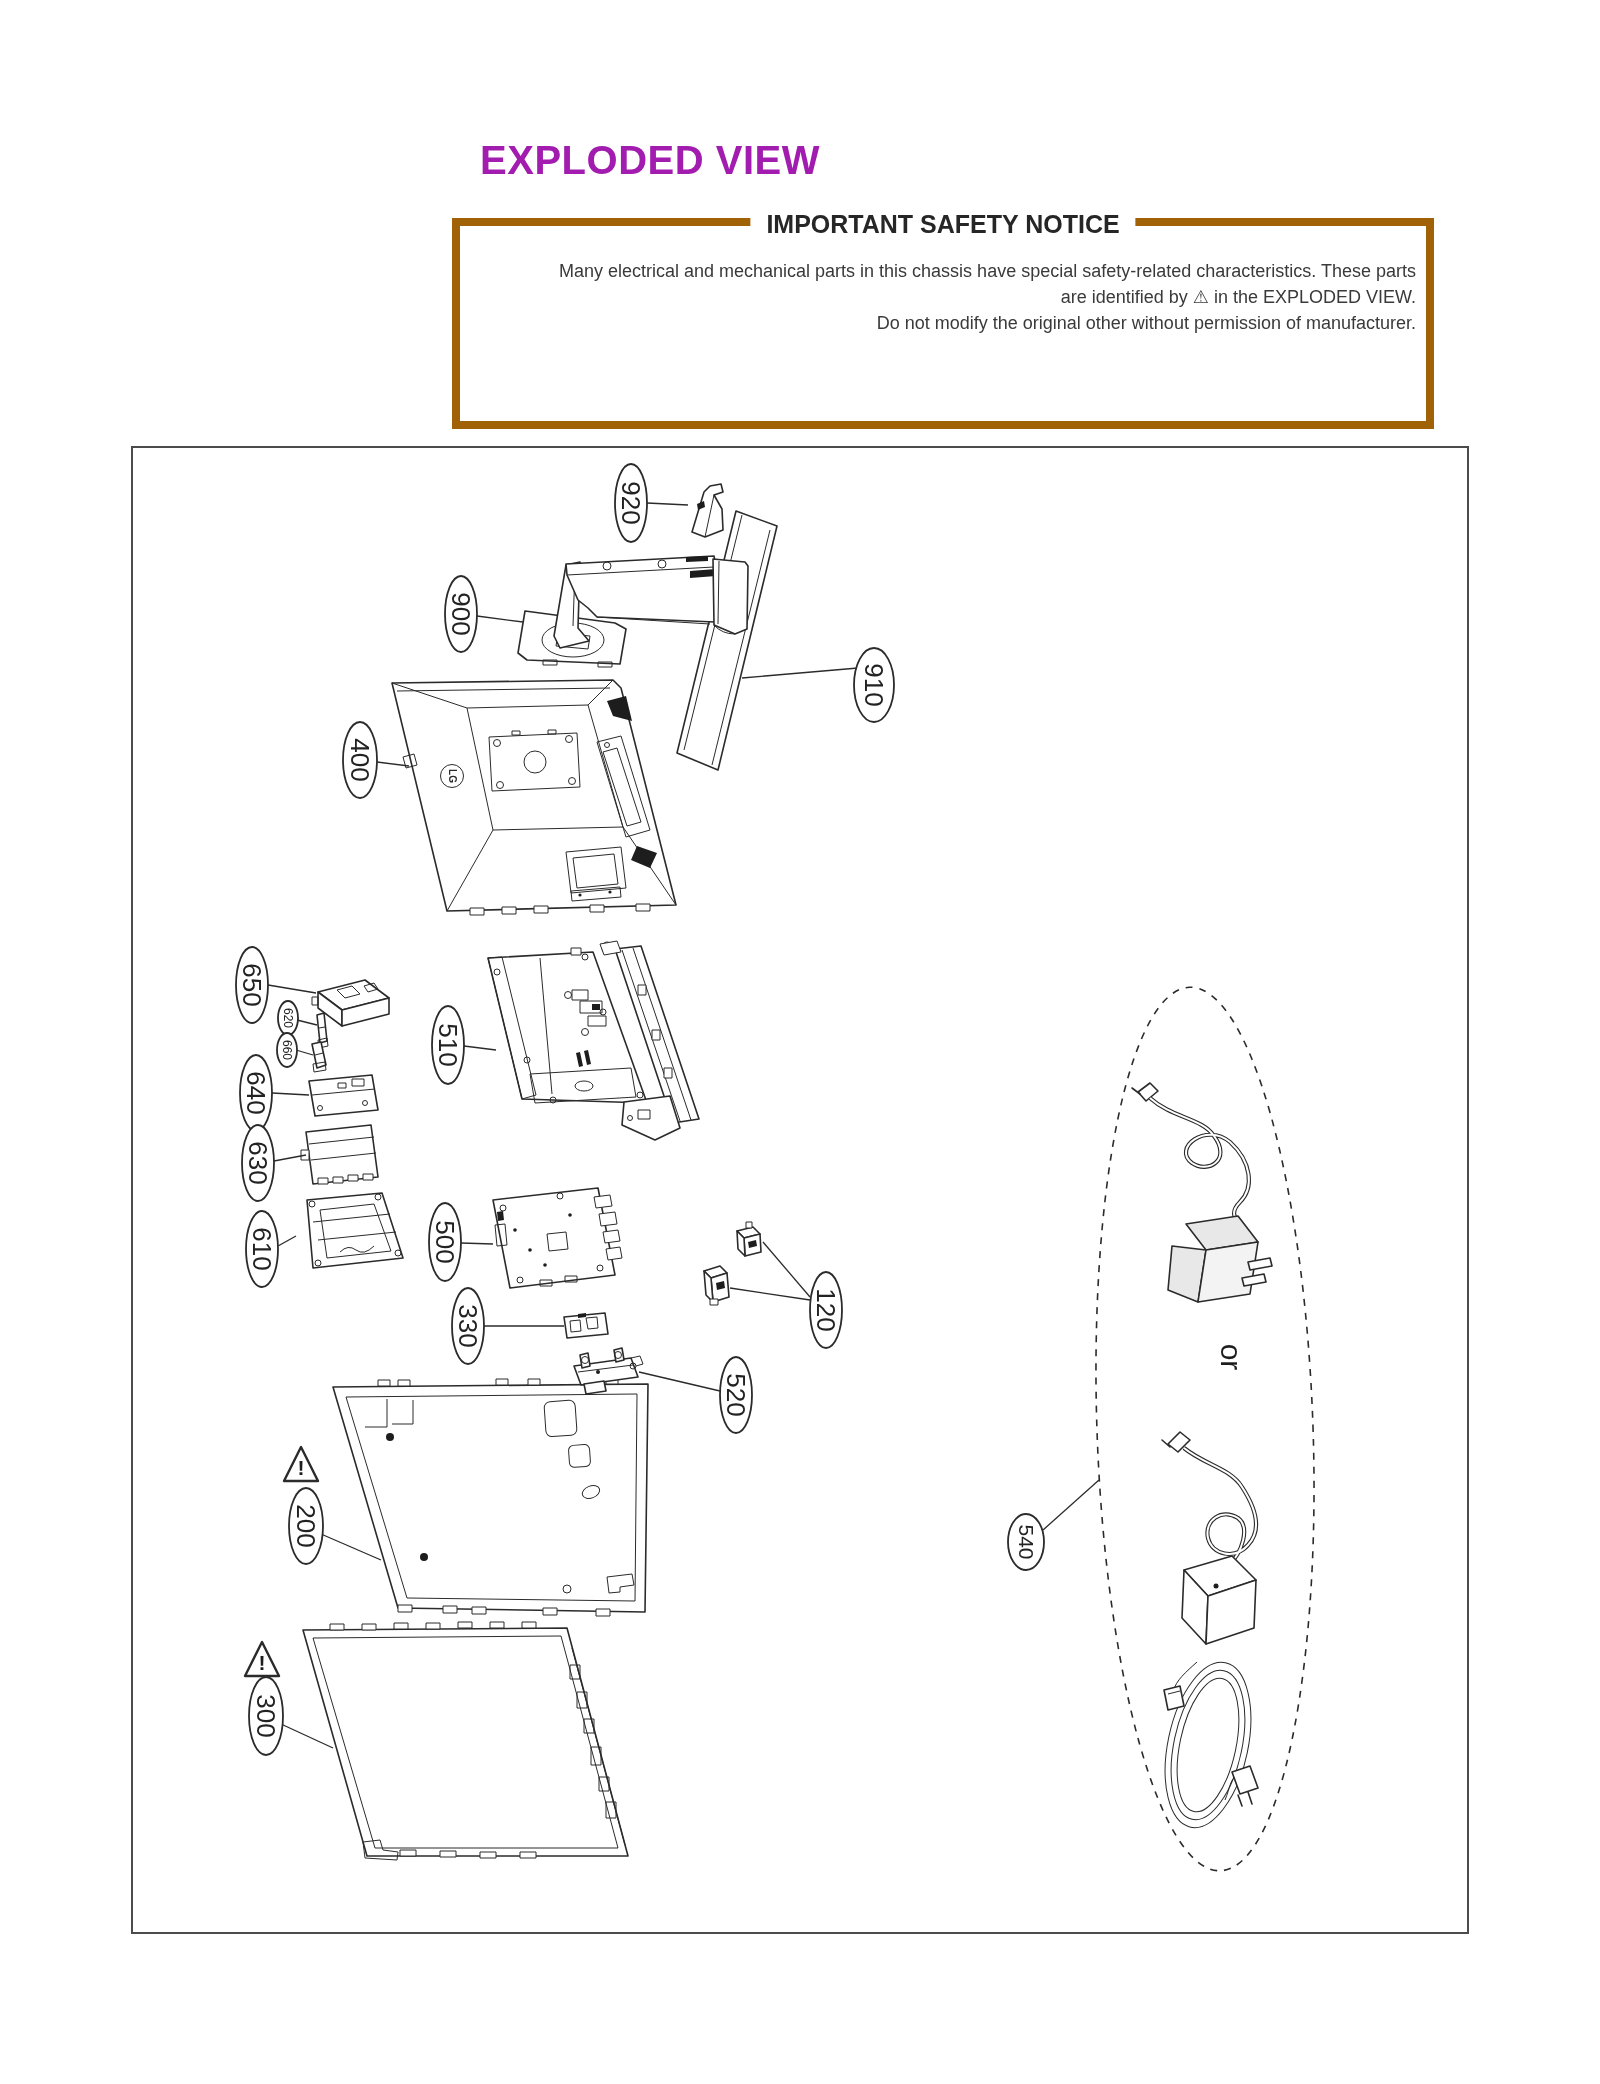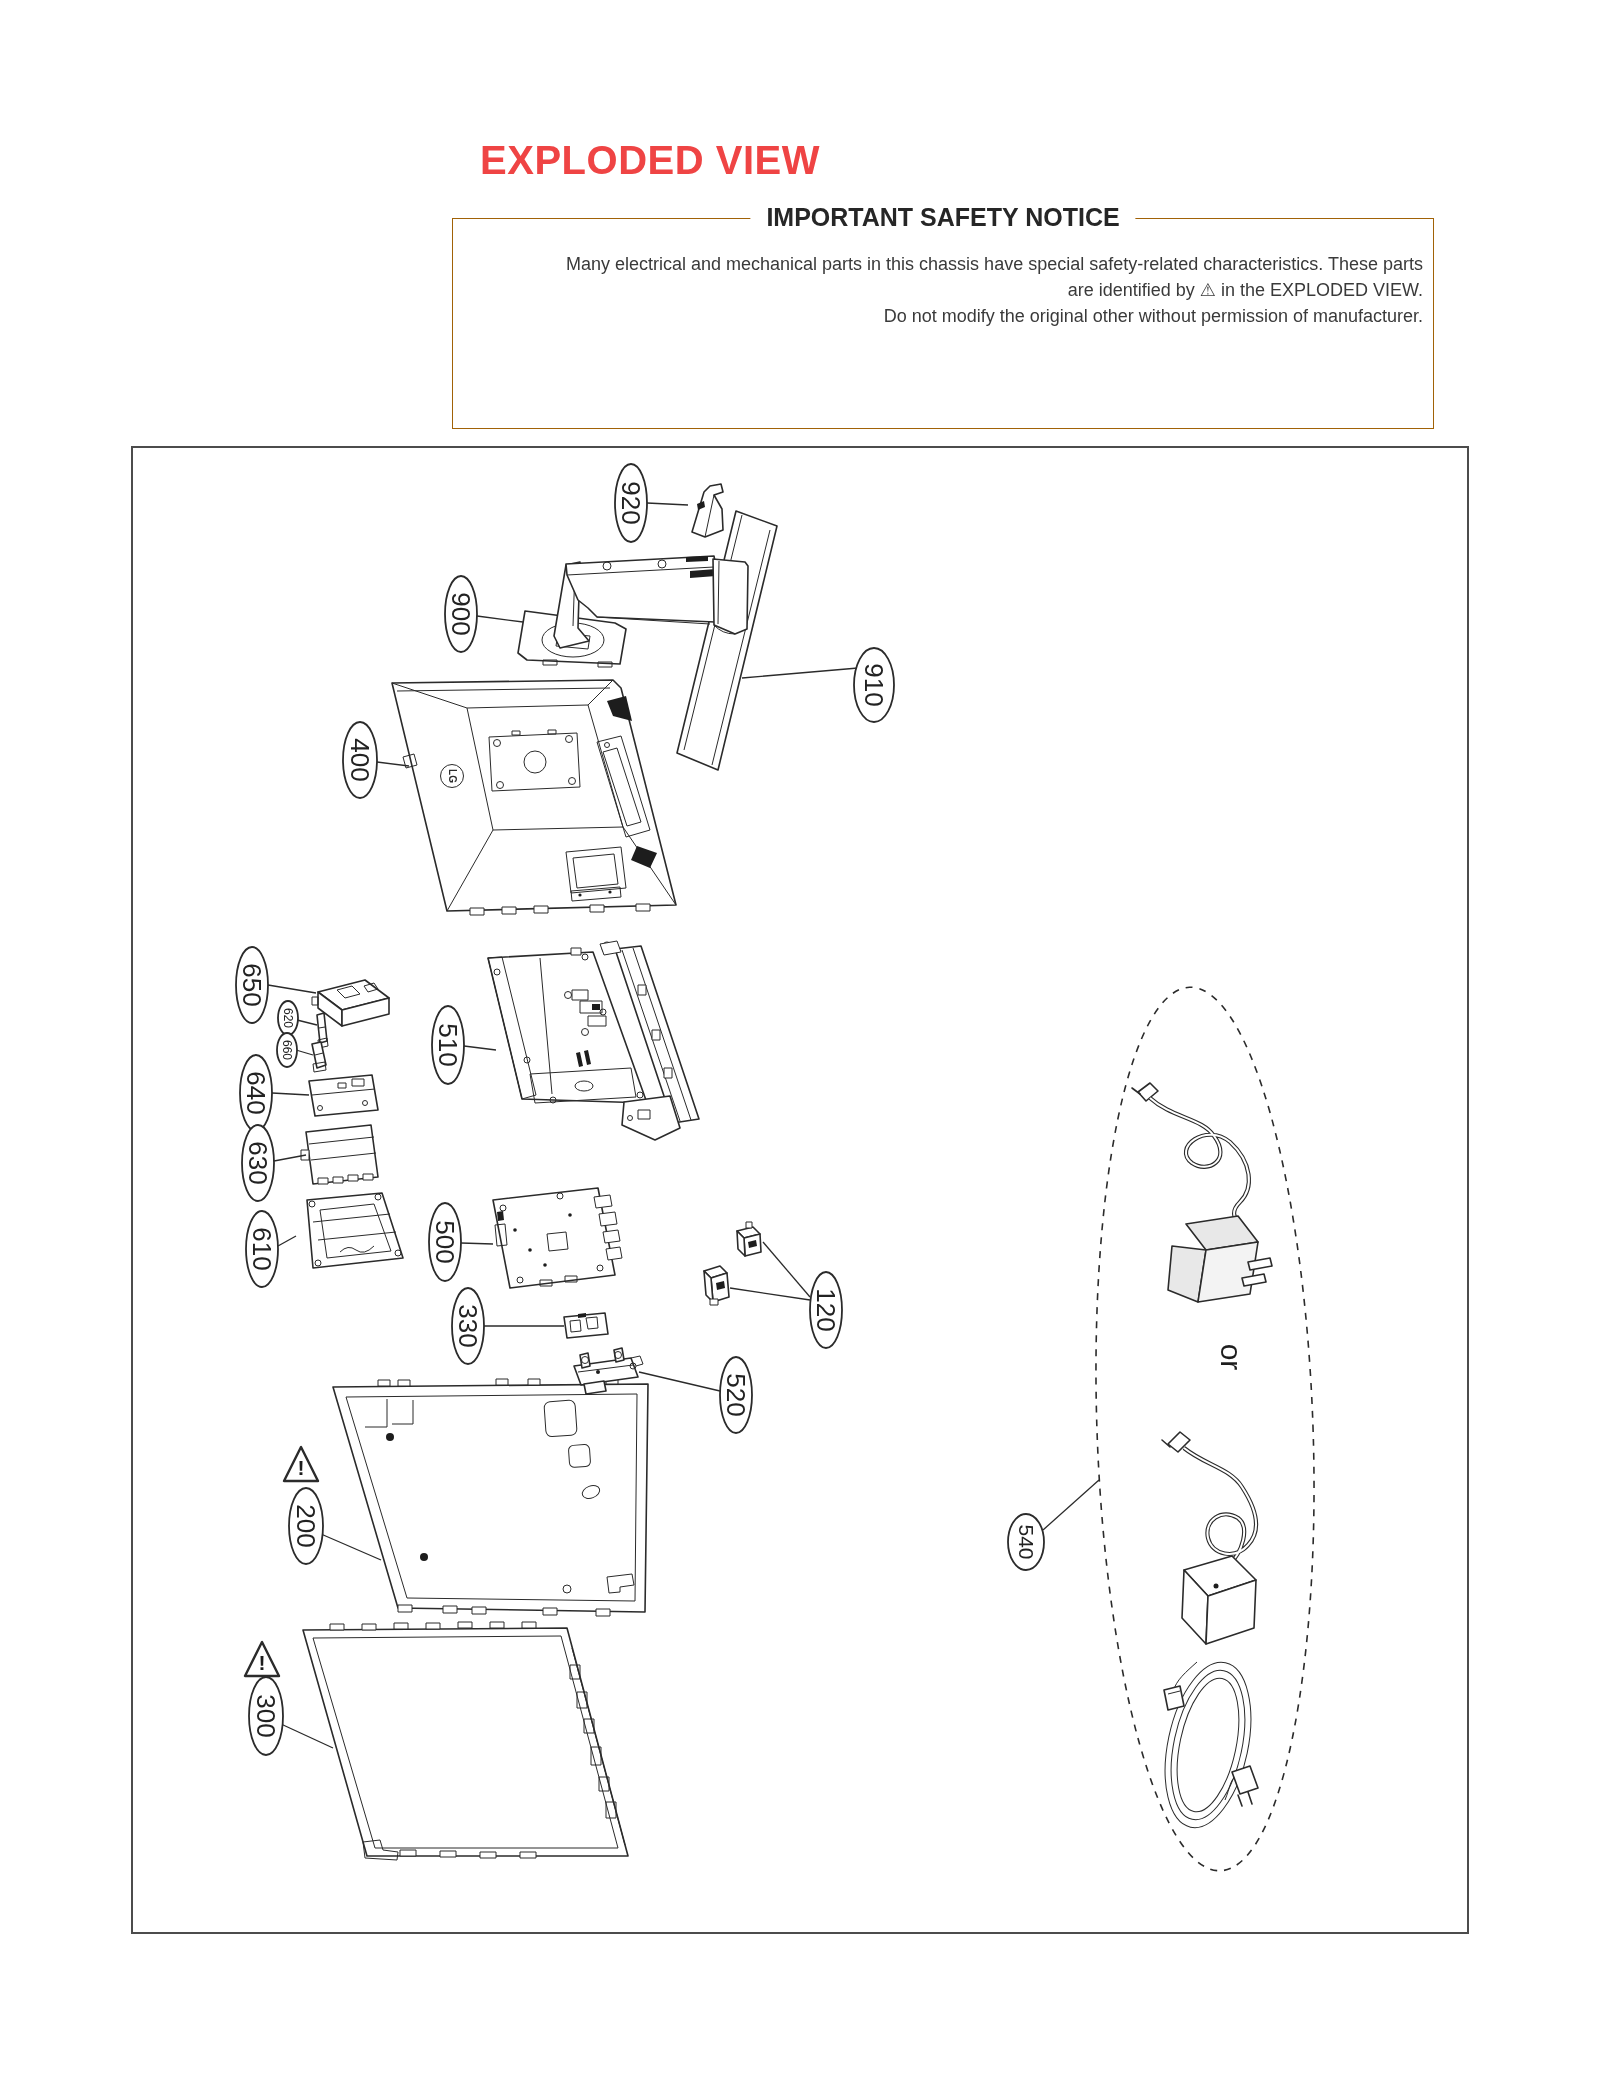--- a/index.html
+++ b/index.html
@@ -2,25 +2,25 @@
 <html><head>
 <meta charset="utf-8">
 <style>
   html,body{margin:0;padding:0;background:#ffffff;}
   .page{
     position:relative;width:1600px;height:2084px;background:#ffffff;
     font-family:"Liberation Sans",sans-serif;color:#333;overflow:hidden;
   }
   .title{
     position:absolute;left:440px;top:138px;width:420px;text-align:center;
-    font-size:40px;font-weight:bold;color:#ef4444;letter-spacing:.5px;margin:0;
+    font-size:40px;font-weight:bold;color:#a21caf;letter-spacing:.5px;margin:0;
   }
   .notice-box{
     position:absolute;left:452px;top:218px;width:982px;height:211px;
-    border:1px solid #a16207;box-sizing:border-box;background:#fff;
+    border:8px solid #a16207;box-sizing:border-box;background:#fff;
   }
   .notice-heading{
     position:absolute;top:-16px;left:50%;transform:translateX(-50%);
     background:#fff;padding:0 16px;font-size:25px;font-weight:bold;color:#262626;
     white-space:nowrap;
   }
   .notice-body{padding:32px 10px 0 26px;}
   .notice-line{font-size:18px;line-height:26px;color:#3a3a3a;white-space:nowrap;text-align:right;}
   .diagram-box{
     position:absolute;left:131px;top:446px;width:1338px;height:1488px;

